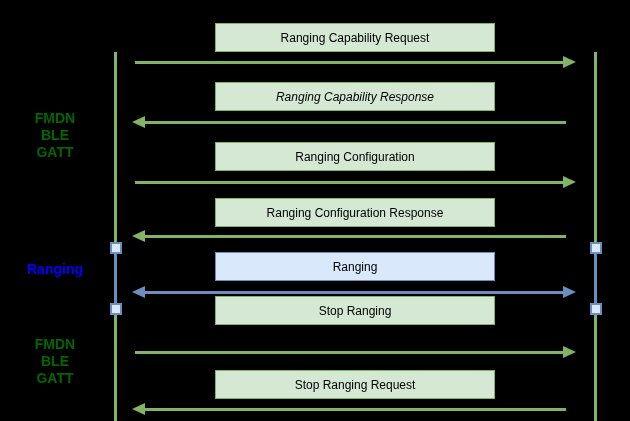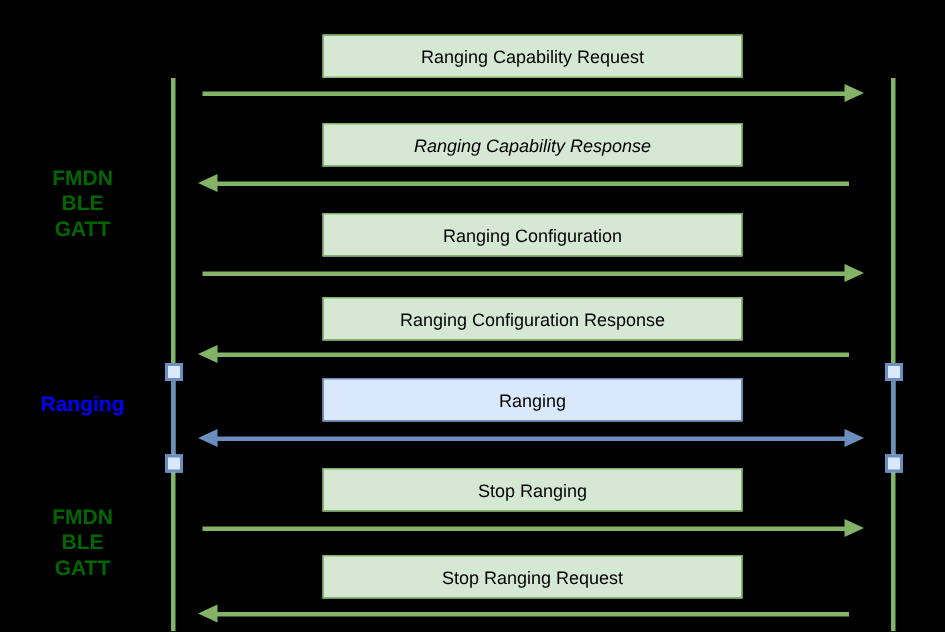--- a/index.html
+++ b/index.html
@@ -99,21 +99,21 @@
 
   <div class="msg-box blue" style="top:252px;">
     <span>Ranging</span>
   </div>
   <div class="arrow blue has-head-left has-head-right" style="left:132px;top:286px;width:444px;">
     <div class="line"></div>
     <div class="head left"></div>
     <div class="head right"></div>
   </div>
 
-  <div class="msg-box green" style="top:312px;">
+  <div class="msg-box green" style="top:296px;">
     <span>Stop Ranging</span>
   </div>
   <div class="arrow green has-head-right" style="left:135px;top:346px;width:441px;">
     <div class="line"></div>
     <div class="head right"></div>
   </div>
 
   <div class="msg-box green" style="top:370px;">
     <span>Stop Ranging Request</span>
   </div>

